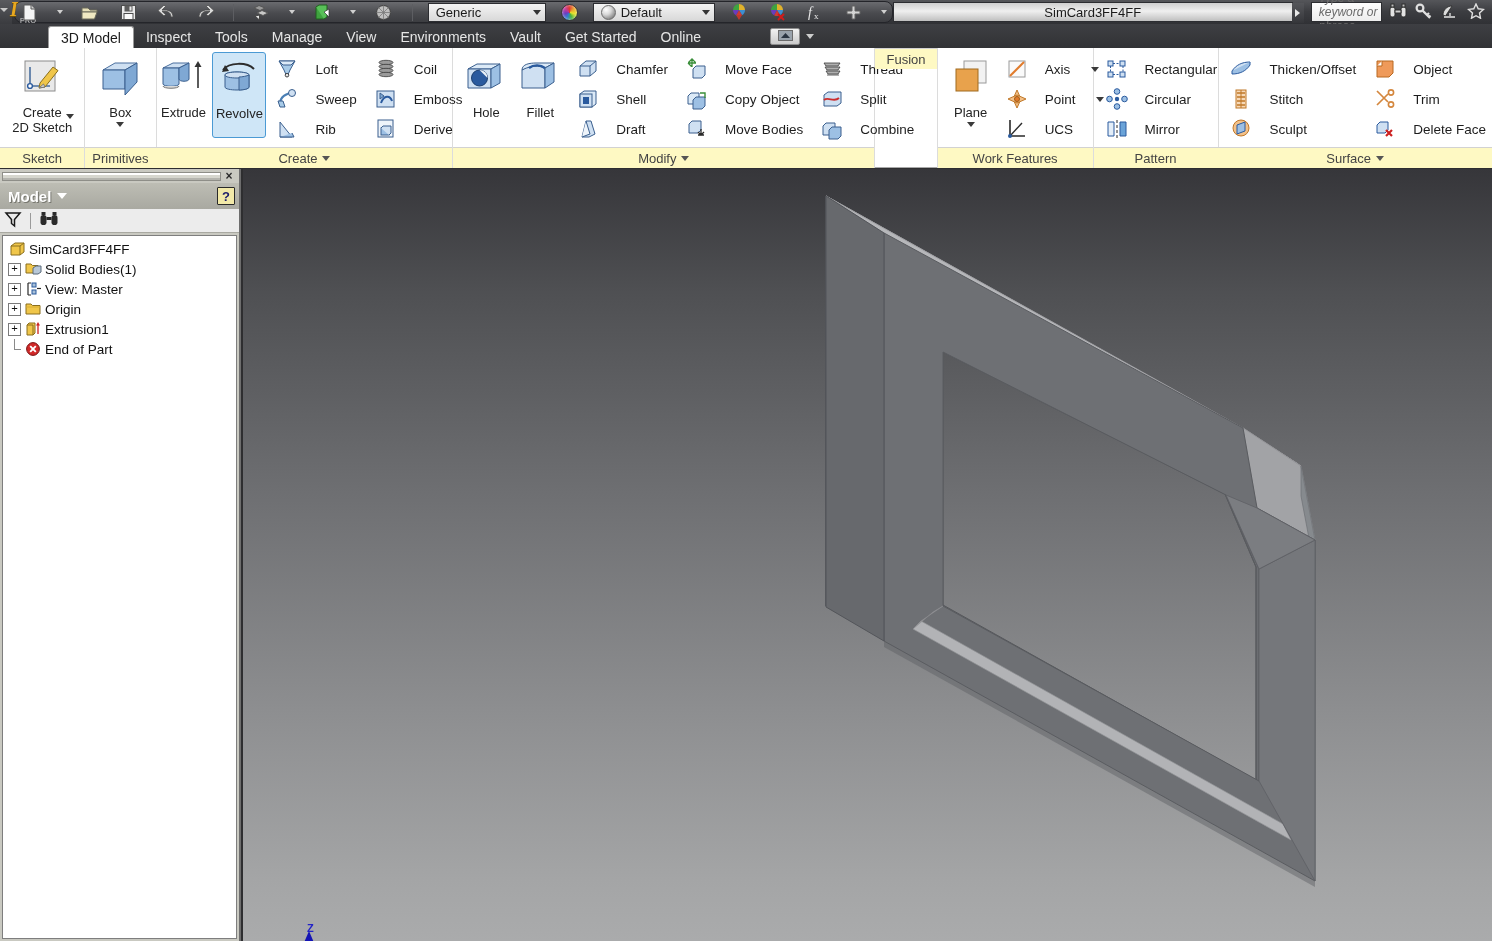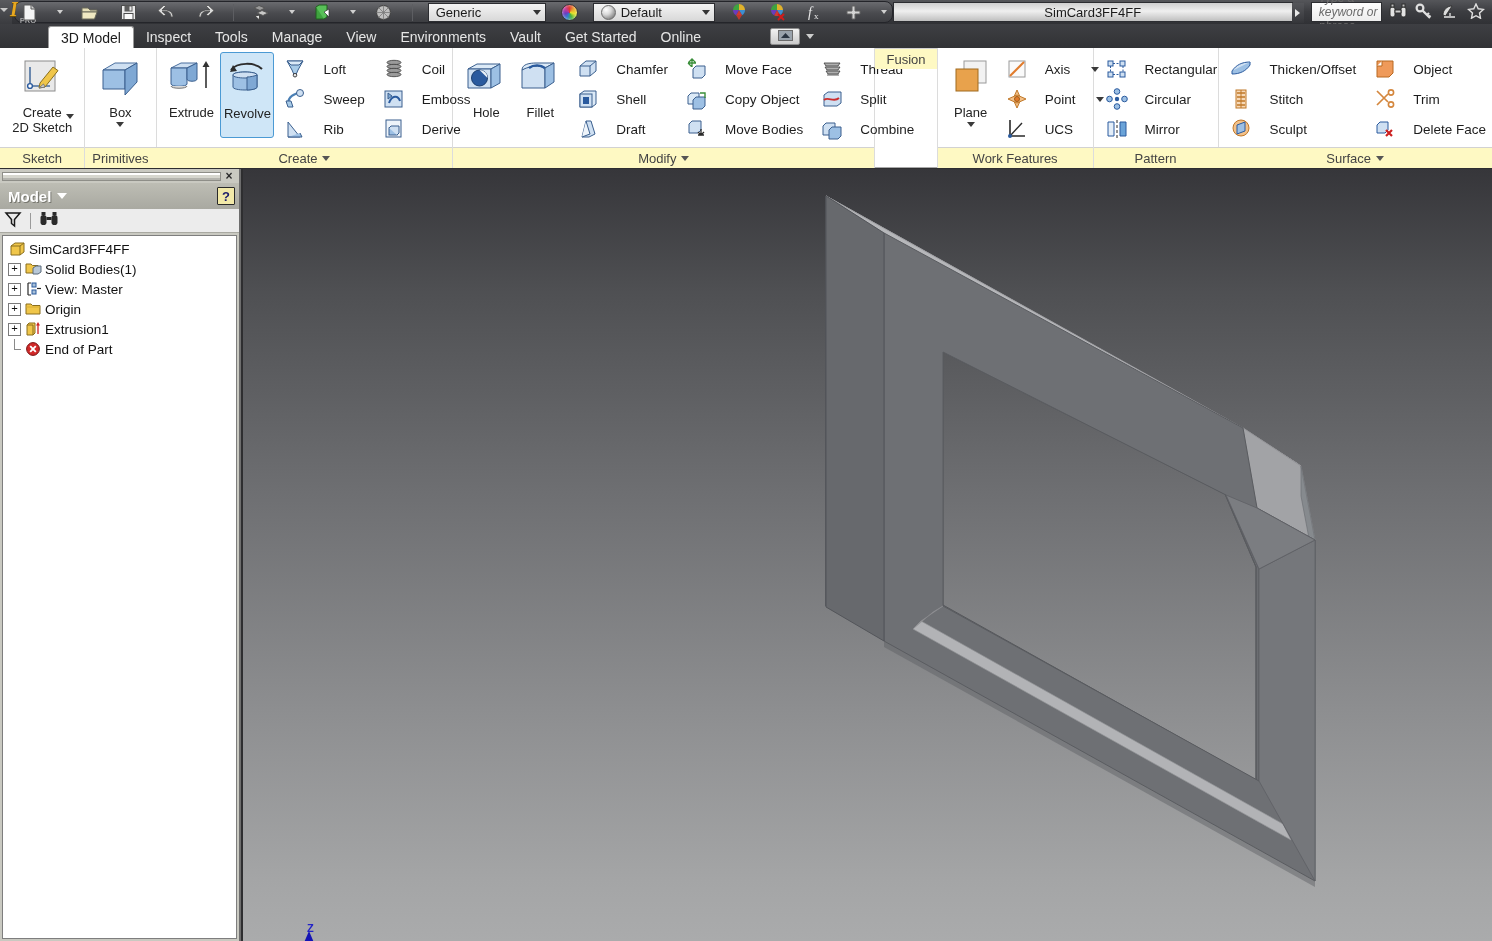--- a/index.html
+++ b/index.html
@@ -554,21 +554,21 @@
         </div>
       </div>
       <div class="panel-label">
           <span>Primitives</span>
         </div>
     </div>
     <div class="vsep"></div>
 
     <div class="panel" style="width:296px">
       <div class="panel-body">
-        <div class="bigbtn" style="margin-left:8px">
+        <div class="bigbtn" style="margin-left:0">
           <div class="ico">
             <svg width="52" height="46" viewBox="0 0 52 46">
               <path d="M6 12l10-5 16 0-10 5z" fill="#cfe0f2" stroke="#4a6f9e"></path>
               <path d="M6 12v16c0 3 16 3 16 0V12z" fill="#9dc0e4" stroke="#3a5f8e"></path>
               <path d="M22 12l10-5v16c0 3-10 3-10 0z" fill="#7fa8d4" stroke="#3a5f8e"></path>
               <path d="M6 30c0 3 16 3 16 0" fill="#d8d8d8" stroke="#777"></path>
               <path d="M41 32V10" stroke="#333" stroke-width="1.6"></path>
               <path d="M41 5l3.5 6h-7z" fill="#333"></path>
             </svg>
           </div>

